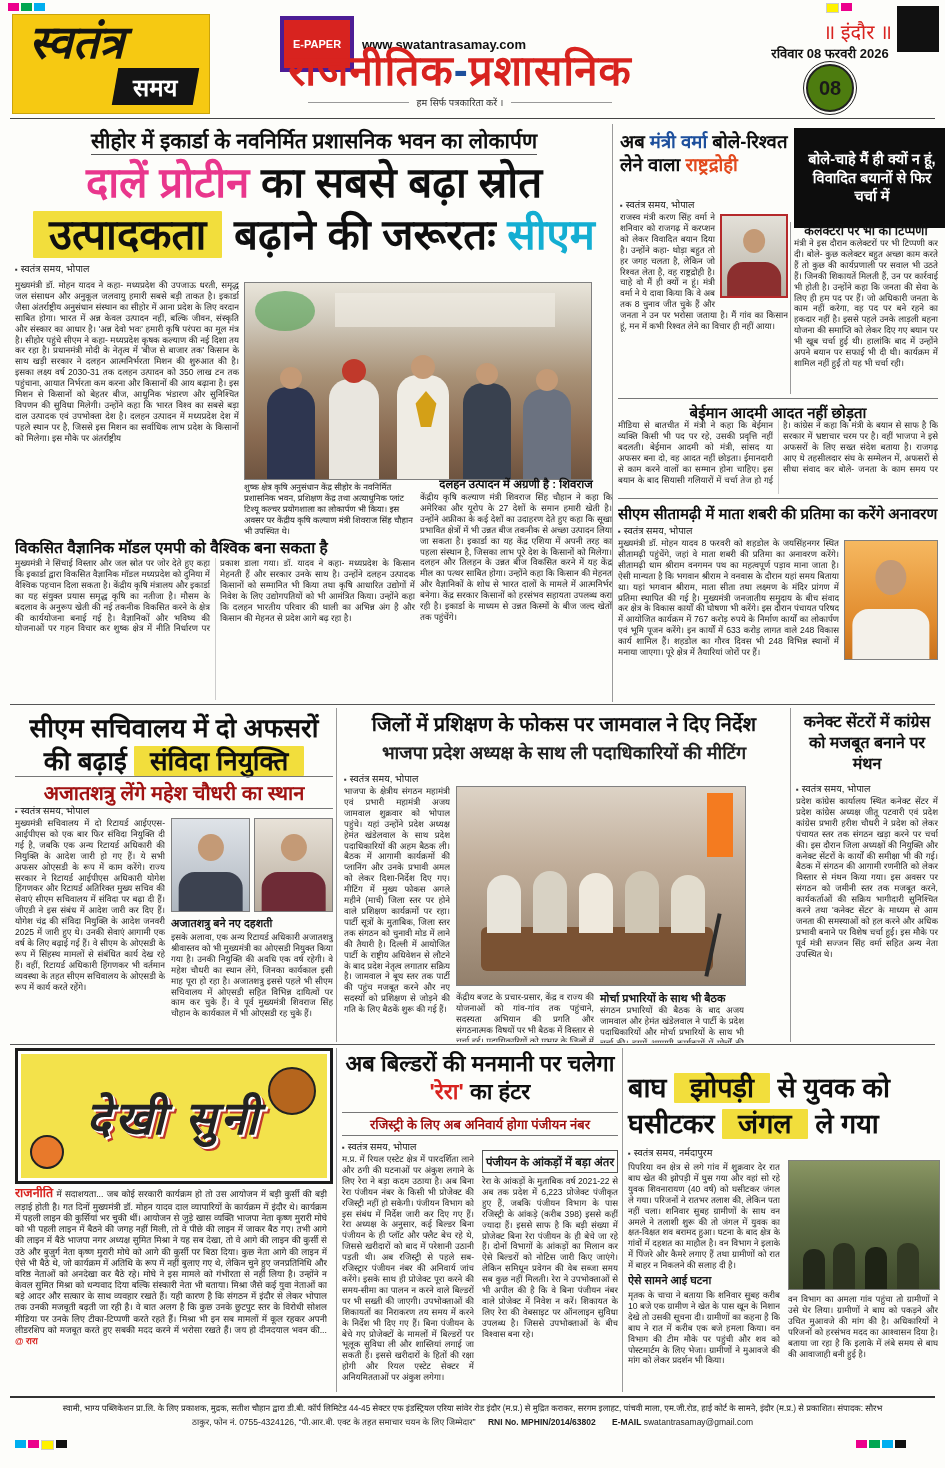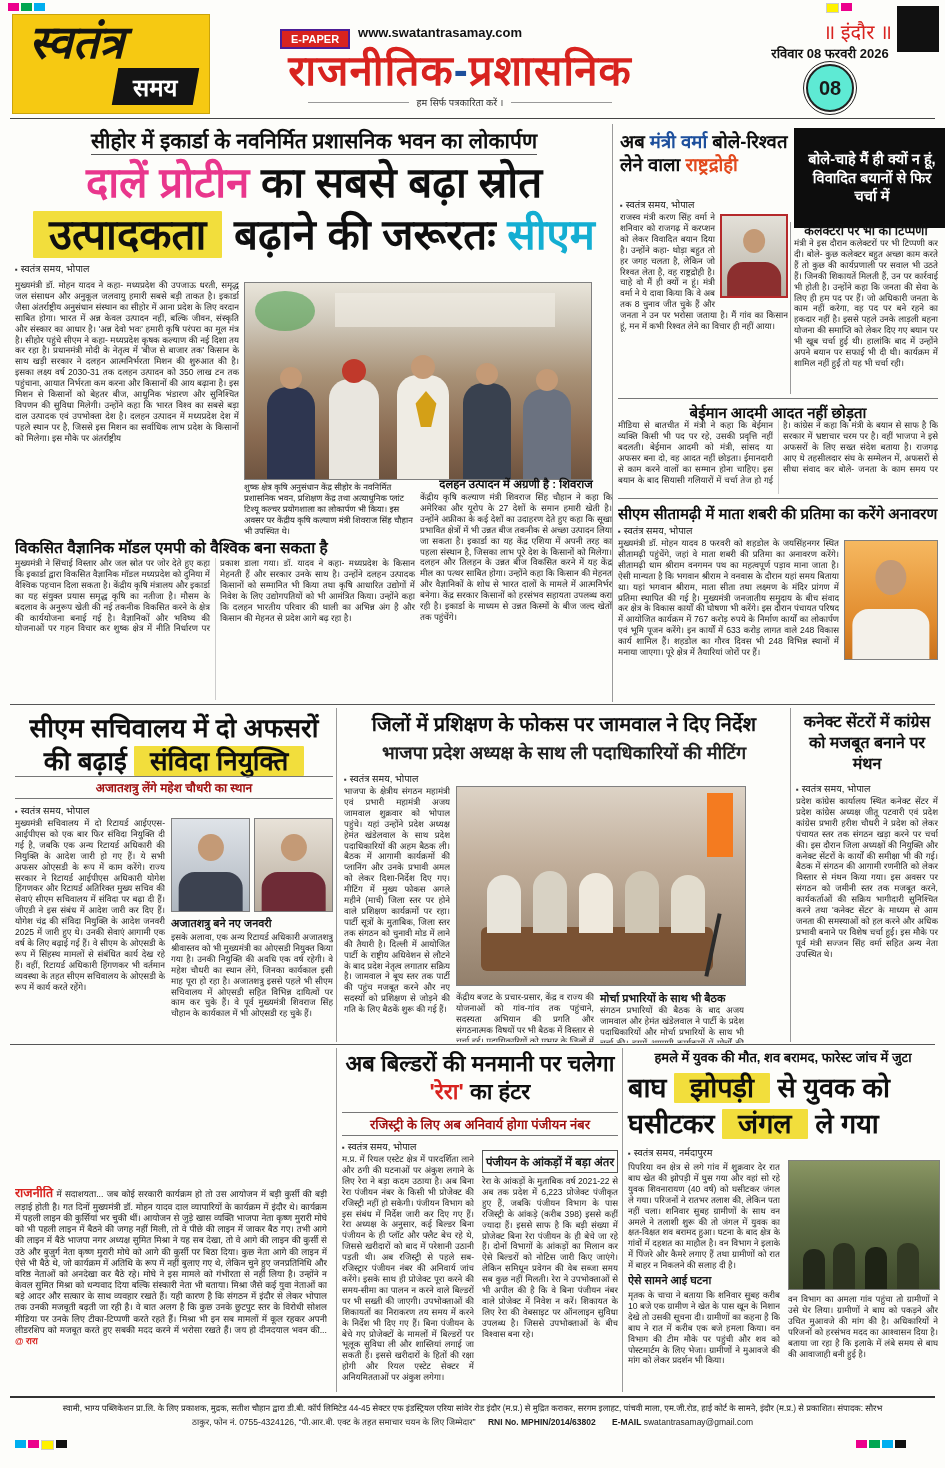--- a/index.html
+++ b/index.html
@@ -20,29 +20,29 @@
   .hl{background:#f2de3c;padding:0 16px;border-radius:1px;}
   .rule-h{position:absolute;background:#777;height:1px;}
   .rule-v{position:absolute;background:#9a9a9a;width:1px;}
   .ruled{border-top:1px solid #777;border-bottom:1px solid #777;padding:2px 0;}
   .two-col{column-count:2;column-gap:10px;column-rule:1px solid #ccc;}
   
   .logo{background:#f6c912;border:1px solid #caa30a;}
   .logo-top{font-size:46px;font-weight:bold;color:#141414;padding:4px 0 0 16px;line-height:1.0;font-style:italic;}
   .logo-bottom-wrap{position:absolute;right:14px;bottom:8px;background:#141414;transform:skewX(-10deg);padding:2px 18px;}
   .logo-bottom-wrap span{display:inline-block;transform:skewX(10deg);color:#fff;font-weight:bold;font-size:24px;}
-  .epaper-badge{background:#d8231f;color:#fff;font-weight:bold;font-size:11px;padding:2px 9px;border:2px solid #4c1d95;margin-top:13px;}
+  .epaper-badge{background:#d8231f;color:#fff;font-weight:bold;font-size:11px;padding:18px 9px;border:4px solid #4c1d95;}
   .website{font-size:13px;font-weight:bold;color:#111;margin-left:8px;}
   .section-title{font-size:42px;font-weight:bold;letter-spacing:1px;white-space:nowrap;}
   .tagline{display:flex;align-items:center;font-size:9.5px;color:#333;}
   .tagline:before,.tagline:after{content:"";flex:1;border-top:1px solid #999;margin:0 8px;}
   .city{font-size:20px;font-weight:normal;text-align:right;}
   .dateline{font-size:13px;font-weight:bold;text-align:center;color:#111;}
   .page-circle{width:44px;height:44px;border:2px solid #222;outline:1px solid #222;outline-offset:2px;border-radius:50%;
-               display:flex;align-items:center;justify-content:center;font-size:20px;font-weight:bold;background:#5eead4;}
+               display:flex;align-items:center;justify-content:center;font-size:20px;font-weight:bold;background:#4d7c0f;}
   .regstrip{display:flex;}
   .sq{width:11px;height:8px;margin-right:2px;}
   
   .photo{position:absolute;border:1px solid #808080;overflow:hidden;}
   .ph-person{position:absolute;bottom:0;border-radius:20px 20px 0 0;}
   .ph-head{position:absolute;border-radius:50%;background:#c49a76;}
   .bust-head{position:absolute;left:50%;top:16%;width:34%;height:30%;transform:translateX(-50%);border-radius:50%;background:#c49a76;}
   .bust-body{position:absolute;left:50%;bottom:0;width:84%;height:42%;transform:translateX(-50%);border-radius:16px 16px 0 0;}
   
   .qbox{background:#0d0d0d;color:#fff;font-weight:bold;font-size:14.5px;line-height:1.3;text-align:center;
@@ -176,38 +176,38 @@
     <span>मुख्यमंत्री डॉ. मोहन यादव 8 फरवरी को शहडोल के जयसिंहनगर स्थित सीतामढ़ी पहुंचेंगे, जहां वे माता शबरी की प्रतिमा का अनावरण करेंगे। सीतामढ़ी धाम श्रीराम वनगमन पथ का महत्वपूर्ण पड़ाव माना जाता है। ऐसी मान्यता है कि भगवान श्रीराम ने वनवास के दौरान यहां समय बिताया था। यहां भगवान श्रीराम, माता सीता तथा लक्ष्मण के मंदिर प्रांगण में प्रतिमा स्थापित की गई है। मुख्यमंत्री जनजातीय समुदाय के बीच संवाद कर क्षेत्र के विकास कार्यों की घोषणा भी करेंगे। इस दौरान पंचायत परिषद में आयोजित कार्यक्रम में 767 करोड़ रुपये के निर्माण कार्यों का लोकार्पण एवं भूमि पूजन करेंगे। इन कार्यों में 633 करोड़ लागत वाले 248 विकास कार्य शामिल हैं। शहडोल का गौरव दिवस भी 248 विभिन्न स्थानों में मनाया जाएगा। पूरे क्षेत्र में तैयारियां जोरों पर हैं।</span>
   </div>
 
   <div class="rule-h" style="left:10px;top:704px;width:925px;background:#555"></div>
   <div class="rule-v" style="left:336px;top:708px;height:334px"></div>
   <div class="rule-v" style="left:790px;top:708px;height:334px"></div>
 
   <div class="abs headline" style="left:15px;top:712px;width:318px;font-size:26px;text-align:center;line-height:1.25">
     <span>सीएम सचिवालय में दो अफसरों की बढ़ाई </span><span class="hl">संविदा नियुक्ति</span>
   </div>
-  <div class="abs ruled maroon" style="left:15px;top:776px;width:318px;text-align:center;font-weight:bold;font-size:12px">अजातशत्रु लेंगे महेश चौधरी का स्थान</div>
+  <div class="abs ruled maroon" style="left:15px;top:776px;width:318px;text-align:center;font-weight:bold;font-size:20px">अजातशत्रु लेंगे महेश चौधरी का स्थान</div>
   <div class="abs byline" style="left:15px;top:804px">
     <span class="bullet">▪</span><span>स्वतंत्र समय, भोपाल</span>
   </div>
   <div class="abs" style="left:15px;top:818px;width:318px;height:224px;display:flex;gap:6px">
     <div class="bt" style="width:150px;height:224px">मुख्यमंत्री सचिवालय में दो रिटायर्ड आईएएस-आईपीएस को एक बार फिर संविदा नियुक्ति दी गई है, जबकि एक अन्य रिटायर्ड अधिकारी की नियुक्ति के आदेश जारी हो गए हैं। ये सभी अफसर ओएसडी के रूप में काम करेंगे। राज्य सरकार ने रिटायर्ड आईपीएस अधिकारी योगेश हिंगणकर और रिटायर्ड अतिरिक्त मुख्य सचिव की सेवाएं सीएम सचिवालय में संविदा पर बढ़ा दी हैं। जीएडी ने इस संबंध में आदेश जारी कर दिए हैं। योगेश चंद्र की संविदा नियुक्ति के आदेश जनवरी 2025 में जारी हुए थे। उनकी सेवाएं आगामी एक वर्ष के लिए बढ़ाई गई हैं। वे सीएम के ओएसडी के रूप में सिंहस्थ मामलों से संबंधित कार्य देख रहे हैं। वहीं, रिटायर्ड अधिकारी हिंगणकर भी वर्तमान व्यवस्था के तहत सीएम सचिवालय के ओएसडी के रूप में कार्य करते रहेंगे।</div>
     <div style="width:162px">
       <div style="display:flex;gap:4px">
         <div class="photo" style="position:relative;width:78px;height:92px;background:linear-gradient(180deg,#dfe3e8,#aeb6bf)">
           <div class="bust-head"></div>
           <div class="bust-body" style="background:#3c4250"></div>
         </div>
         <div class="photo" style="position:relative;width:78px;height:92px;background:linear-gradient(180deg,#e8e2d8,#b7ab9c)">
           <div class="bust-head"></div>
           <div class="bust-body" style="background:#6e2b36"></div>
         </div>
       </div>
-      <div style="font-weight:bold;font-size:11px;margin:3px 0 2px">अजातशत्रु बने नए जनवरी</div>
+      <div style="font-weight:bold;font-size:11px;margin:3px 0 2px">अजातशत्रु बने नए दहशती</div>
       <div class="bt" style="height:112px">इसके अलावा, एक अन्य रिटायर्ड अधिकारी अजातशत्रु श्रीवास्तव को भी मुख्यमंत्री का ओएसडी नियुक्त किया गया है। उनकी नियुक्ति की अवधि एक वर्ष रहेगी। वे महेश चौधरी का स्थान लेंगे, जिनका कार्यकाल इसी माह पूरा हो रहा है। अजातशत्रु इससे पहले भी सीएम सचिवालय में ओएसडी सहित विभिन्न दायित्वों पर काम कर चुके हैं। वे पूर्व मुख्यमंत्री शिवराज सिंह चौहान के कार्यकाल में भी ओएसडी रह चुके हैं।</div>
     </div>
   </div>
 
   <div class="abs headline" style="left:344px;top:710px;width:440px;font-size:20px;text-align:center;white-space:nowrap">जिलों में प्रशिक्षण के फोकस पर जामवाल ने दिए निर्देश</div>
   <div class="abs headline" style="left:344px;top:740px;width:440px;font-size:18px;text-align:center;color:#222;white-space:nowrap">भाजपा प्रदेश अध्यक्ष के साथ ली पदाधिकारियों की मीटिंग</div>
   <div class="abs byline" style="left:344px;top:772px">
     <span class="bullet">▪</span><span>स्वतंत्र समय, भोपाल</span>
   </div>
   <div class="abs bt" style="left:344px;top:786px;width:106px;height:256px">भाजपा के क्षेत्रीय संगठन महामंत्री एवं प्रभारी महामंत्री अजय जामवाल शुक्रवार को भोपाल पहुंचे। यहां उन्होंने प्रदेश अध्यक्ष हेमंत खंडेलवाल के साथ प्रदेश पदाधिकारियों की अहम बैठक ली। बैठक में आगामी कार्यक्रमों की प्लानिंग और उनके प्रभावी अमल को लेकर दिशा-निर्देश दिए गए। मीटिंग में मुख्य फोकस अगले महीने (मार्च) जिला स्तर पर होने वाले प्रशिक्षण कार्यक्रमों पर रहा। पार्टी सूत्रों के मुताबिक, जिला स्तर तक संगठन को चुनावी मोड में लाने की तैयारी है। दिल्ली में आयोजित पार्टी के राष्ट्रीय अधिवेशन से लौटने के बाद प्रदेश नेतृत्व लगातार सक्रिय है। जामवाल ने बूथ स्तर तक पार्टी की पहुंच मजबूत करने और नए सदस्यों को प्रशिक्षण से जोड़ने की गति के लिए बैठकें शुरू की गई हैं।</div>
@@ -230,40 +230,44 @@
   <div class="abs sec-head" style="left:796px;top:712px;width:142px;font-size:16px;line-height:1.3">कनेक्ट सेंटरों में कांग्रेस को मजबूत बनाने पर मंथन</div>
   <div class="abs byline" style="left:796px;top:782px">
     <span class="bullet">▪</span><span>स्वतंत्र समय, भोपाल</span>
   </div>
   <div class="abs bt" style="left:796px;top:796px;width:142px;height:246px">प्रदेश कांग्रेस कार्यालय स्थित कनेक्ट सेंटर में प्रदेश कांग्रेस अध्यक्ष जीतू पटवारी एवं प्रदेश कांग्रेस प्रभारी हरीश चौधरी ने प्रदेश को लेकर पंचायत स्तर तक संगठन खड़ा करने पर चर्चा की। इस दौरान जिला अध्यक्षों की नियुक्ति और कनेक्ट सेंटरों के कार्यों की समीक्षा भी की गई। बैठक में संगठन की आगामी रणनीति को लेकर विस्तार से मंथन किया गया। इस अवसर पर संगठन को जमीनी स्तर तक मजबूत करने, कार्यकर्ताओं की सक्रिय भागीदारी सुनिश्चित करने तथा 'कनेक्ट सेंटर' के माध्यम से आम जनता की समस्याओं को हल करने और अधिक प्रभावी बनाने पर विशेष चर्चा हुई। इस मौके पर पूर्व मंत्री सज्जन सिंह वर्मा सहित अन्य नेता उपस्थित थे।</div>
 
   <div class="rule-h" style="left:10px;top:1044px;width:925px;background:#555"></div>
   <div class="rule-v" style="left:336px;top:1048px;height:344px"></div>
   <div class="rule-v" style="left:622px;top:1048px;height:344px"></div>
 
+  <div class="abs dekhi-box" style="left:15px;top:1048px;width:312px;height:130px;display:flex;align-items:center;justify-content:center">
+    <div class="abs" style="left:12px;bottom:12px;width:30px;height:30px;border-radius:50%;background:#e8792b;border:2px solid #222"></div>
+    <div class="abs" style="right:14px;top:16px;width:44px;height:44px;border-radius:50%;background:#b5651d;border:2px solid #222"></div>
+    <div class="dekhi-title">देखी सुनी</div>
+  </div>
   <div class="abs bt" style="left:15px;top:1186px;width:312px;height:200px;font-size:8.8px">
     <span class="lead-word">राजनीति</span>
     <span>में सदाशयता... जब कोई सरकारी कार्यक्रम हो तो उस आयोजन में बड़ी कुर्सी की बड़ी लड़ाई होती है। गत दिनों मुख्यमंत्री डॉ. मोहन यादव दाल व्यापारियों के कार्यक्रम में इंदौर थे। कार्यक्रम में पहली लाइन की कुर्सियां भर चुकी थीं। आयोजन से जुड़े खास व्यक्ति भाजपा नेता कृष्ण मुरारी मोघे को भी पहली लाइन में बैठने की जगह नहीं मिली, तो वे पीछे की लाइन में जाकर बैठ गए। तभी आगे की लाइन में बैठे भाजपा नगर अध्यक्ष सुमित मिश्रा ने यह सब देखा, तो वे आगे की लाइन की कुर्सी से उठे और बुजुर्ग नेता कृष्ण मुरारी मोघे को आगे की कुर्सी पर बिठा दिया। कुछ नेता आगे की लाइन में ऐसे भी बैठे थे, जो कार्यक्रम में अतिथि के रूप में नहीं बुलाए गए थे, लेकिन चुने हुए जनप्रतिनिधि और वरिष्ठ नेताओं को अनदेखा कर बैठे रहे। मोघे ने इस मामले को गंभीरता से नहीं लिया है। उन्होंने न केवल सुमित मिश्रा को धन्यवाद दिया बल्कि संस्कारी नेता भी बताया। मिश्रा जैसे कई युवा नेताओं का बड़े आदर और सत्कार के साथ व्यवहार रखते हैं। यही कारण है कि संगठन में इंदौर से लेकर भोपाल तक उनकी मजबूती बढ़ती जा रही है। वे बात अलग है कि कुछ उनके छुटपुट स्तर के विरोधी सोशल मीडिया पर उनके लिए टीका-टिप्पणी करते रहते हैं। मिश्रा भी इन सब मामलों में कूल रहकर अपनी लीडरशिप को मजबूत करते हुए सबकी मदद करने में भरोसा रखते हैं। जय हो दीनदयाल भवन की... </span>
     <span class="sign">@ रारा</span>
   </div>
 
   <div class="abs headline" style="left:342px;top:1050px;width:276px;font-size:22px;text-align:center;line-height:1.25">
     <span>अब बिल्डरों की मनमानी पर चलेगा </span><span class="red">'रेरा'</span><span> का हंटर</span>
   </div>
   <div class="abs ruled maroon" style="left:342px;top:1112px;width:276px;text-align:center;font-weight:bold;font-size:13px">रजिस्ट्री के लिए अब अनिवार्य होगा पंजीयन नंबर</div>
   <div class="abs byline" style="left:342px;top:1140px">
     <span class="bullet">▪</span><span>स्वतंत्र समय, भोपाल</span>
   </div>
   <div class="abs bt" style="left:342px;top:1154px;width:132px;height:236px">म.प्र. में रियल एस्टेट क्षेत्र में पारदर्शिता लाने और ठगी की घटनाओं पर अंकुश लगाने के लिए रेरा ने बड़ा कदम उठाया है। अब बिना रेरा पंजीयन नंबर के किसी भी प्रोजेक्ट की रजिस्ट्री नहीं हो सकेगी। पंजीयन विभाग को इस संबंध में निर्देश जारी कर दिए गए हैं। रेरा अध्यक्ष के अनुसार, कई बिल्डर बिना पंजीयन के ही प्लॉट और फ्लैट बेच रहे थे, जिससे खरीदारों को बाद में परेशानी उठानी पड़ती थी। अब रजिस्ट्री से पहले सब-रजिस्ट्रार पंजीयन नंबर की अनिवार्य जांच करेंगे। इसके साथ ही प्रोजेक्ट पूरा करने की समय-सीमा का पालन न करने वाले बिल्डरों पर भी सख्ती की जाएगी। उपभोक्ताओं की शिकायतों का निराकरण तय समय में करने के निर्देश भी दिए गए हैं। बिना पंजीयन के बेचे गए प्रोजेक्टों के मामलों में बिल्डरों पर भूलूक सुविधा ली और शास्तियां लगाई जा सकती हैं। इससे खरीदारों के हितों की रक्षा होगी और रियल एस्टेट सेक्टर में अनियमितताओं पर अंकुश लगेगा।</div>
   <div class="abs" style="left:482px;top:1150px;width:136px">
     <div class="boxed-head">पंजीयन के आंकड़ों में बड़ा अंतर</div>
     <div class="bt" style="height:204px;margin-top:3px">रेरा के आंकड़ों के मुताबिक वर्ष 2021-22 से अब तक प्रदेश में 6,223 प्रोजेक्ट पंजीकृत हुए हैं, जबकि पंजीयन विभाग के पास रजिस्ट्री के आंकड़े (करीब 398) इससे कहीं ज्यादा हैं। इससे साफ है कि बड़ी संख्या में प्रोजेक्ट बिना रेरा पंजीयन के ही बेचे जा रहे हैं। दोनों विभागों के आंकड़ों का मिलान कर ऐसे बिल्डरों को नोटिस जारी किए जाएंगे। लेकिन समिधून प्रवेगन की वेब सब्जा समय सब कुछ नहीं मिलती। रेरा ने उपभोक्ताओं से भी अपील की है कि वे बिना पंजीयन नंबर वाले प्रोजेक्ट में निवेश न करें। शिकायत के लिए रेरा की वेबसाइट पर ऑनलाइन सुविधा उपलब्ध है। जिससे उपभोक्ताओं के बीच विश्वास बना रहे।</div>
   </div>
 
-  <div class="abs headline" style="left:628px;top:1048px;width:310px;font-size:13px;text-align:center">हमले में युवक की मौत, शव बरामद, फारेस्ट जांच में जुटा</div>
   <div class="abs headline" style="left:628px;top:1068px;width:310px;font-size:27px;white-space:nowrap">
     <span>बाघ </span><span class="hl">झोपड़ी</span><span> से युवक को</span>
   </div>
   <div class="abs headline" style="left:628px;top:1104px;width:310px;font-size:27px;white-space:nowrap">
     <span>घसीटकर </span><span class="hl">जंगल</span><span> ले गया</span>
   </div>
   <div class="abs byline" style="left:628px;top:1146px">
     <span class="bullet">▪</span><span>स्वतंत्र समय, नर्मदापुरम</span>
   </div>
   <div class="abs bt" style="left:628px;top:1162px;width:152px;height:228px">

